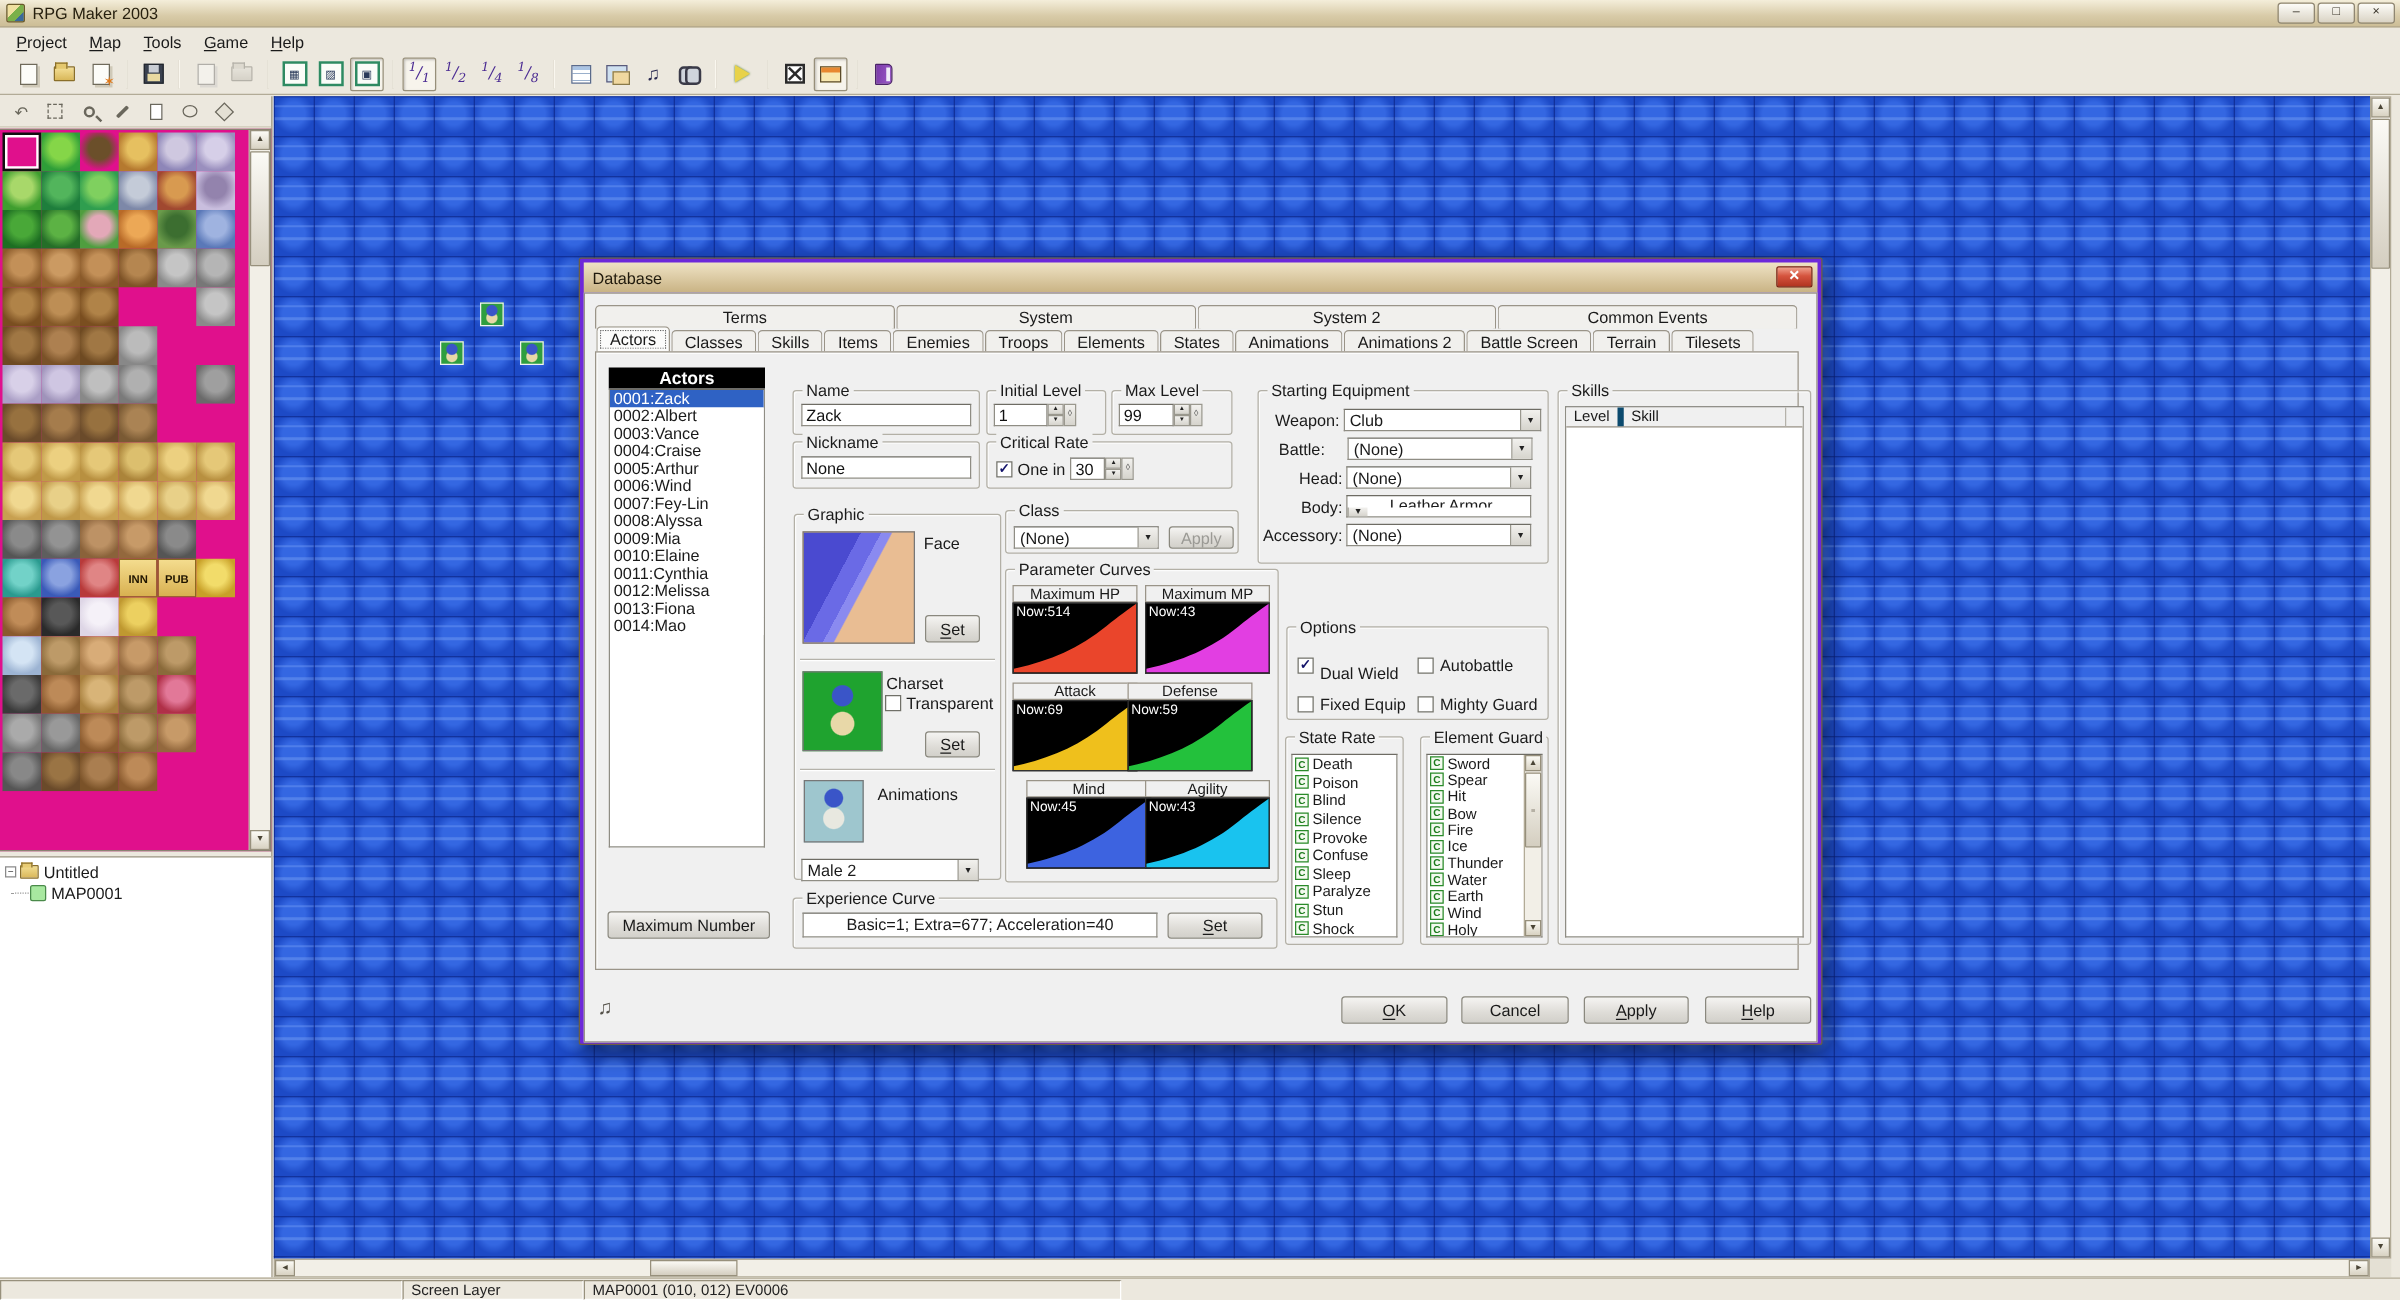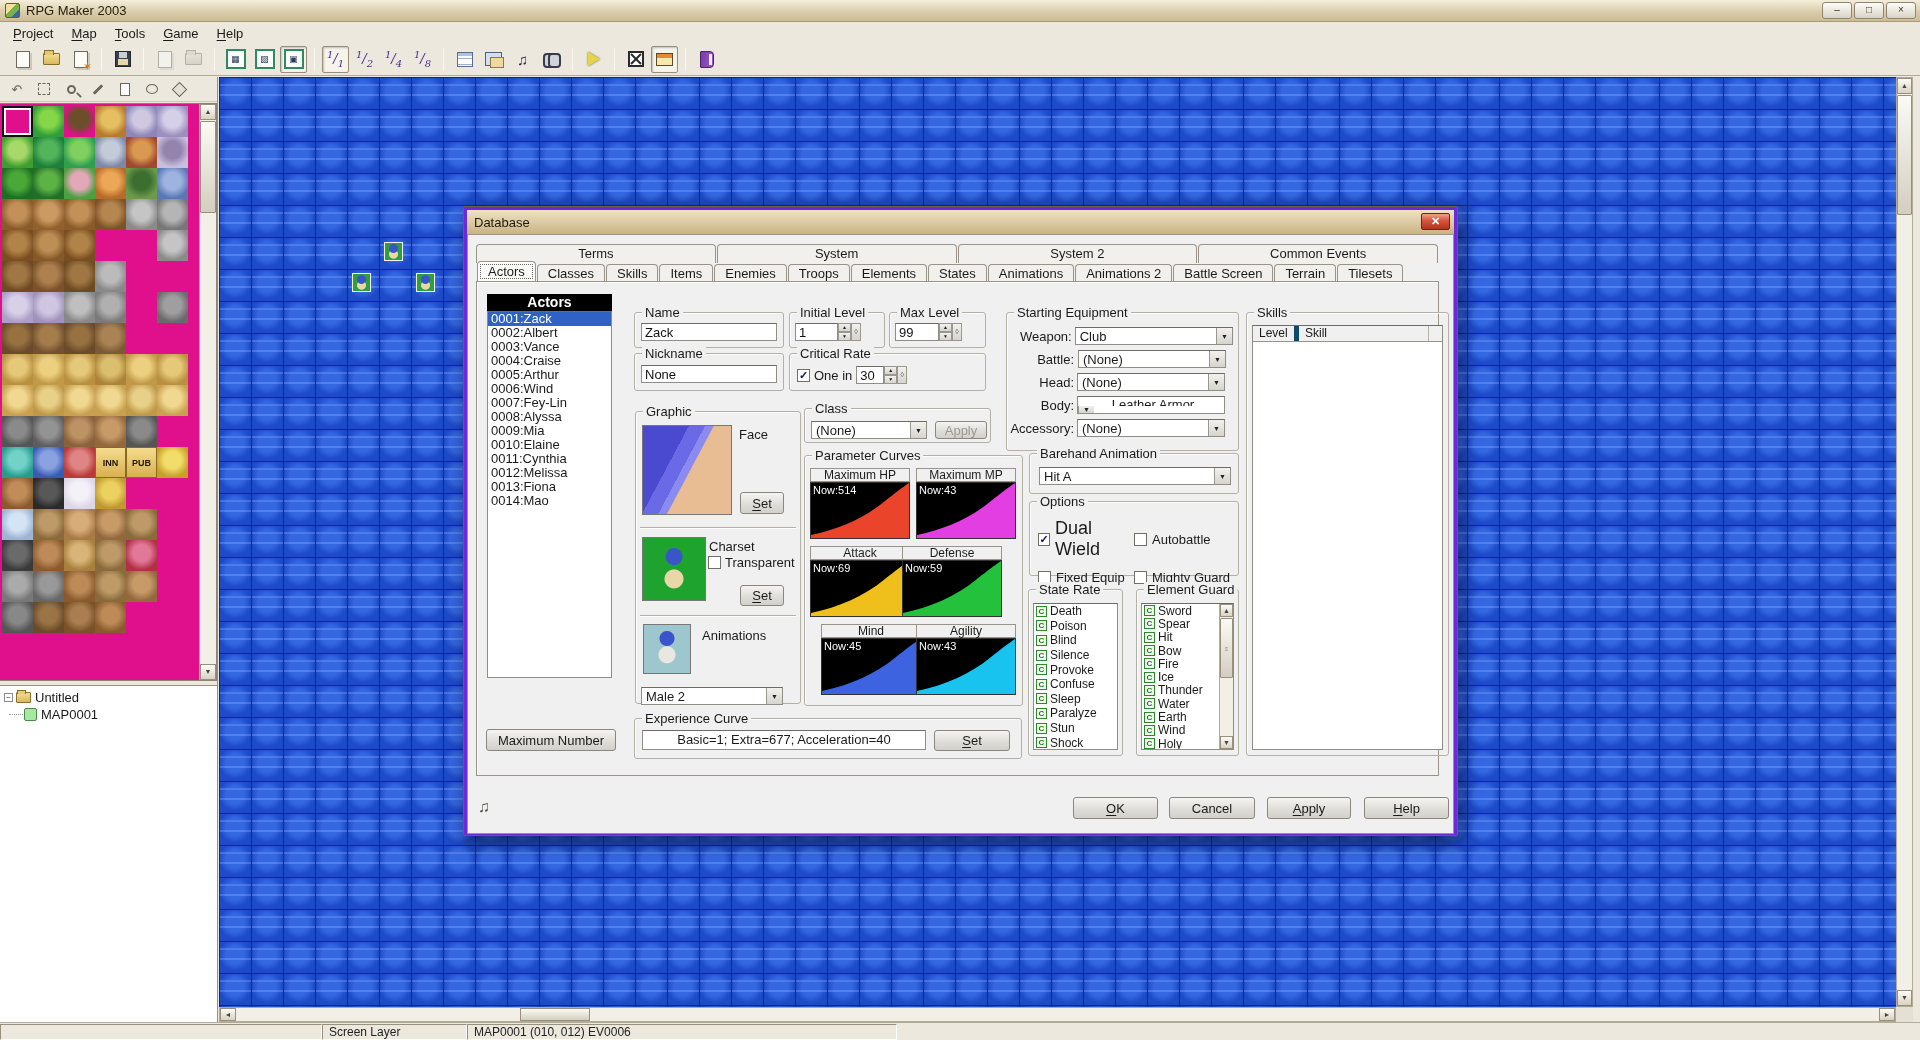--- a/index.html
+++ b/index.html
@@ -668,21 +668,21 @@
       <div class="grp-lbl">Starting Equipment</div>
       <div id="equiprows">
           <div class="field-row" style="left: 2px; top: 14px; height: 18px; width: 224px;">
             <span style="width: 65px; text-align: right; font-size: 13px; margin-right: 3px;">Weapon:</span>
             <div class="combo" style="position: static; width: 164px; height: 18px;">
               <span class="val">Club</span>
               <div class="cbtn">▼</div>
             </div>
           </div>
           <div class="field-row" style="left: 2px; top: 37px; height: 18px; width: 224px;">
-            <span style="width: 65px; text-align: right; font-size: 13px; margin-right: 4px;">Battle:</span>
+            <span style="width: 65px; text-align: center; font-size: 13px; margin-right: 4px;">Battle:</span>
             <div class="combo" style="position: static; width: 148px; height: 18px;">
               <span class="val">(None)</span>
               <div class="cbtn">▼</div>
             </div>
           </div>
           <div class="field-row" style="left: 2px; top: 60px; height: 18px; width: 224px;">
             <span style="width: 65px; text-align: right; font-size: 13px; margin-right: 3px;">Head:</span>
             <div class="combo" style="position: static; width: 148px; height: 18px;">
               <span class="val">(None)</span>
               <div class="cbtn">▼</div>
@@ -698,35 +698,28 @@
           <div class="field-row" style="left: 2px; top: 106px; height: 18px; width: 224px;">
             <span style="width: 65px; text-align: right; font-size: 13px; margin-right: 3px;">Accessory:</span>
             <div class="combo" style="position: static; width: 148px; height: 18px;">
               <span class="val">(None)</span>
               <div class="cbtn">▼</div>
             </div>
           </div>
         </div>
     </div>
 
-    <div class="grp" style="left:561px;top:218px;width:210px;height:41px">
-      <div class="grp-lbl">Barehand Animation</div>
-      <div class="combo" style="left:9px;top:13px;width:192px;height:18px">
-        <span class="val">Hit A</span>
-        <div class="cbtn">▼</div>
-      </div>
-    </div>
 
     <div class="grp" style="left:561px;top:266px;width:210px;height:75px">
       <div class="grp-lbl">Options</div>
       <div id="optgrid" style="position:absolute;left:8px;top:16px;right:4px;display:grid;
         grid-template-columns:96px 1fr;row-gap:10px">
           <div style="display: flex; align-items: center; gap: 5px;">
             <div class="cb">✓</div>
-            <span style="font-size: 18px;">Dual Wield</span>
+            <span style="font-size: 13px; margin-top: 13px;">Dual Wield</span>
           </div>
           <div style="display: flex; align-items: center; gap: 5px;">
             <div class="cb"></div>
             <span style="font-size: 13px;">Autobattle</span>
           </div>
           <div style="display: flex; align-items: center; gap: 5px;">
             <div class="cb"></div>
             <span style="font-size: 13px;">Fixed Equip</span>
           </div>
           <div style="display: flex; align-items: center; gap: 5px;">

